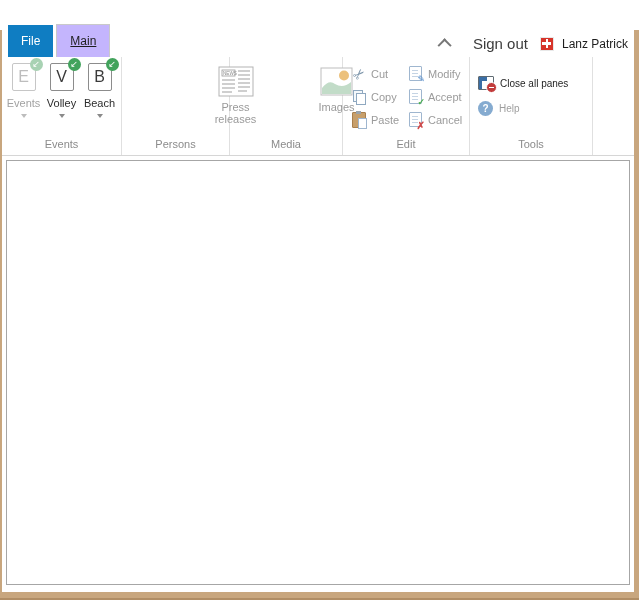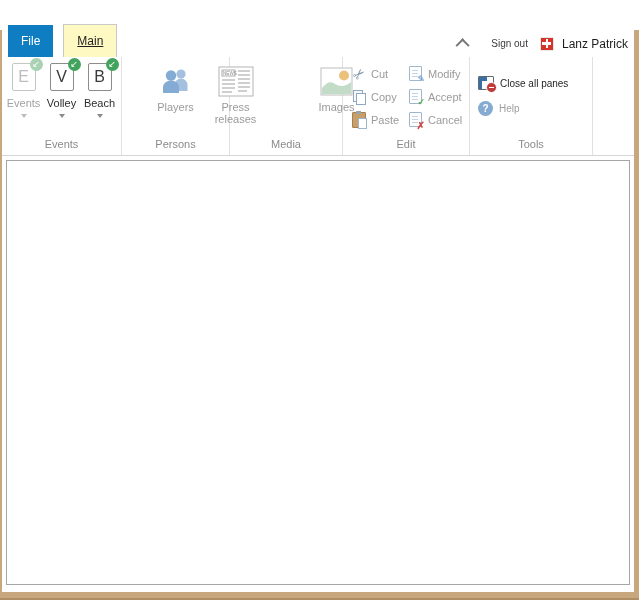--- a/index.html
+++ b/index.html
@@ -24,24 +24,24 @@
   .btn-close{width:48px;height:26px;background:#c94f4f;margin-right:3px;}
   .glyph-x{color:#fff;font-size:16px;line-height:16px;font-weight:bold;}
 
   
   .body-area{position:absolute;left:2px;right:5px;top:30px;bottom:8px;background:#fff;display:flex;flex-direction:column;}
 
   
   .tabrow{position:relative;height:27px;flex:0 0 27px;display:flex;align-items:flex-end;}
   .tab{height:23px;display:flex;align-items:center;justify-content:center;font-size:12px;padding:16px 13px;box-sizing:border-box;}
   .tab-file{background:#0f7dc2;color:#fff;margin-left:6px;}
-  .tab-main{background:#fef9c3;border:1px solid #c9c9c9;border-bottom:none;color:#1e1e1e;margin-left:10px;height:24px;text-decoration:underline;}
+  .tab-main{background:#c4b5fd;border:1px solid #c9c9c9;border-bottom:none;color:#1e1e1e;margin-left:3px;height:24px;text-decoration:underline;}
   .tab-right{position:absolute;right:6px;top:0;height:100%;display:flex;align-items:center;}
   .chevron-up{width:8px;height:8px;border-left:2px solid #777;border-top:2px solid #777;transform:rotate(45deg) translateY(2px);margin-right:22px;}
-  .signout{font-size:10px;color:#3c3c3c;margin-right:12px;}
+  .signout{font-size:15px;color:#3c3c3c;margin-right:12px;}
   .flag{position:relative;width:14px;height:14px;background:#d6342a;margin-right:8px;box-shadow:0 0 0 1px #e8e8e8 inset;}
   .flag i{position:absolute;background:#fff;}
   .flag .fv{left:6px;top:2.5px;width:2.5px;height:9px;}
   .flag .fh{left:2.5px;top:5.5px;width:9px;height:2.5px;}
   .username{font-size:12px;color:#1e1e1e;}
 
   
   .ribbon{flex:0 0 99px;display:flex;border-bottom:1px solid #d6d6d6;box-sizing:border-box;font-size:11px;}
   .rgroup{display:flex;flex-direction:column;align-items:center;border-right:1px solid #e0e0e0;box-sizing:border-box;padding-top:5px;}
   .rgroup-label{margin-top:auto;color:#8b8b8b;font-size:11px;padding-bottom:5px;}
@@ -163,31 +163,20 @@
             </div>
             <span class="split-label">Beach</span>
             <span class="caret"></span>
           </div>
         </div>
         <div class="rgroup-label">Events</div>
       </div>
 
       <div class="rgroup g-persons">
         <div style="display:flex;">
-          <div class="big-btn">
-            <div class="iconbox">
-              <svg width="32" height="30" viewBox="0 0 32 30">
-                <circle cx="21" cy="8" r="4.6" fill="#a3c0de"></circle>
-                <path d="M14.5 25 v-6 a6.5 6.5 0 0 1 13 0 v6 z" fill="#a3c0de"></path>
-                <circle cx="11" cy="9.5" r="5.2" fill="#84abd4"></circle>
-                <path d="M3 27 v-5.5 a8 7 0 0 1 16 0 V27 z" fill="#84abd4"></path>
-              </svg>
-            </div>
-            <span class="big-label">Players</span>
-          </div>
         </div>
         <div class="rgroup-label">Persons</div>
       </div>
 
       <div class="rgroup g-media">
         <div style="display:flex;gap:45px;">
           <div class="big-btn">
             <div class="iconbox">
               <svg width="36" height="31" viewBox="0 0 36 31">
                 <rect x="1" y="1" width="34" height="29" fill="#fff" stroke="#b3b3b3"></rect>

